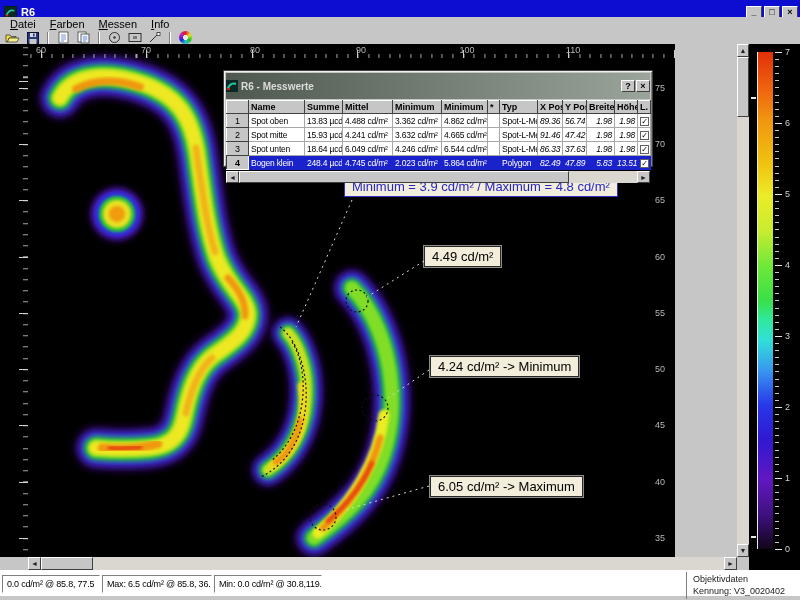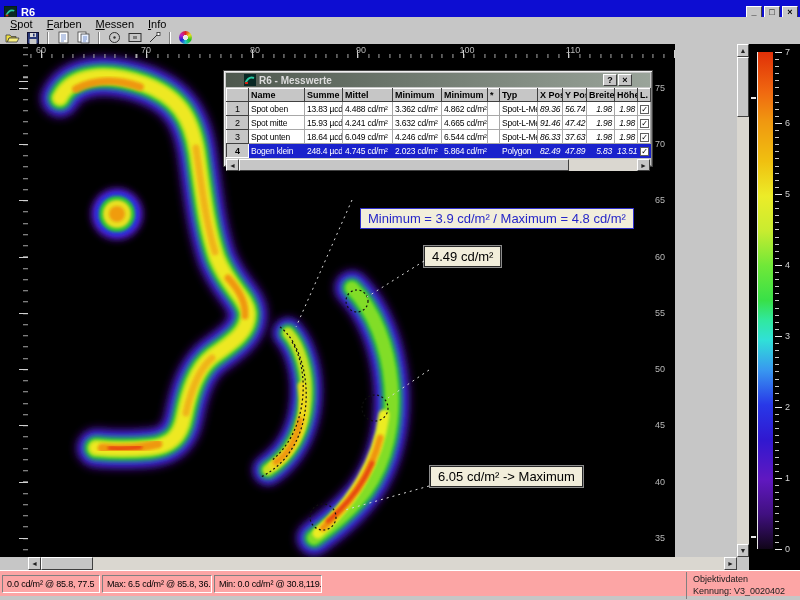--- a/index.html
+++ b/index.html
@@ -73,21 +73,21 @@
   .sticks-minor { position:absolute; left:26px; top:8px; width:4px; height:498px;
     background:repeating-linear-gradient(180deg,#c8c8c8 0 1px,transparent 1px 7.1px); }
   .sticks-major { position:absolute; left:26px; top:8px; width:7px; height:498px;
     background:repeating-linear-gradient(180deg,#e8e8e8 0 1px,transparent 1px 71px); }
   .scale-lbl { position:absolute; left:36px; transform:translateY(-50%); color:#d0d0d0; font-size:9px; }
   .scale-mark { position:absolute; left:2px; width:5px; height:2px; background:#e8e8e8; }
 
   
   .mwin { position:absolute; left:223px; top:70px; width:430px; height:97px; background:#c6c6c6; z-index:10;
     border:1px solid #404040; box-shadow:inset 1px 1px 0 #f0f0f0, inset -1px -1px 0 #808080; padding:2px; }
-  .mwin-title { height:14px; background:linear-gradient(90deg,#4e584e,#9aa49a); display:flex; align-items:center; padding:0 18px; }
+  .mwin-title { height:26px; background:linear-gradient(90deg,#4e584e,#9aa49a); display:flex; align-items:center; padding:0 0; }
   .mwin-icon { width:12px; height:12px; background:#0a2824; margin-right:3px; position:relative; flex:0 0 auto; }
   .mwin-title-text { color:#dcdcdc; font-size:10px; font-weight:bold; flex:1; }
   .mwin-btn { width:14px; height:12px; background:#c6c6c6; border-top:1px solid #fff; border-left:1px solid #fff;
     border-right:1px solid #404040; border-bottom:1px solid #404040; font-size:9px; line-height:10px;
     text-align:center; font-weight:bold; margin-left:1px; }
   table.mtable { border-collapse:collapse; table-layout:fixed; width:424px; margin-top:1px; }
   .mtable th { background:#c6c6c6; border-top:1px solid #fff; border-left:1px solid #fff;
     border-right:1px solid #404040; border-bottom:1px solid #404040; font-size:9px; font-weight:bold;
     height:13px; overflow:hidden; white-space:nowrap; text-align:left; padding:0 2px; }
   .mtable td { background:#fff; border-right:1px solid #a8a8a8; border-bottom:1px solid #a8a8a8;
@@ -96,21 +96,21 @@
     border-right:1px solid #404040; border-bottom:1px solid #404040; text-align:center; font-size:9px; }
   .mtable td.num { text-align:right;font-style:italic; }
   .mtable tr.selected td { background:#1a22cc; color:#fff; border-right-color:#1a22cc; border-bottom-color:#1a22cc; }
   .mtable tr.selected td.rownum { background:#c6c6c6; color:#000; font-weight:bold;
     border-top:1px solid #404040; border-left:1px solid #404040; border-right:1px solid #fff; border-bottom:1px solid #fff; }
   .chk { display:inline-block; width:9px; height:9px; background:#fff; border:1px solid #606060;
     font-size:8px; line-height:8px; color:#000; text-align:center; vertical-align:middle; }
   .mwin-scroll { position:relative; height:12px; margin-top:1px; background:#dad7d0; }
 
   
-  .statusbar { position:absolute; left:0; top:570px; width:800px; height:26px; background:#fca5a5;
+  .statusbar { position:absolute; left:0; top:570px; width:800px; height:26px; background:#ffffff;
     border-top:1px solid #fff; }
   .st-panel { position:absolute; top:4px; height:18px; border-top:1px solid #808080; border-left:1px solid #808080;
     border-right:1px solid #fff; border-bottom:1px solid #fff; font-size:9px; letter-spacing:-0.2px;
     padding:3px 4px 0 4px; white-space:nowrap; overflow:hidden; }
   .st-right { position:absolute; left:686px; top:1px; width:111px; height:27px;
     border-left:1px solid #808080; padding:1px 0 0 6px; font-size:9px; color:#202020; }
   .st-right div { line-height:12px; }
 </style>
 </head>
 <body>
@@ -126,21 +126,21 @@
     </span>
     <span class="title-text">R6</span>
     <span class="win-btns">
       <span class="win-btn">_</span>
       <span class="win-btn">□</span>
       <span class="win-btn">×</span>
     </span>
   </div>
 
   <div class="menubar">
-    <span class="menu-item">Spot</span>
+    <span class="menu-item">Datei</span>
     <span class="menu-item">Farben</span>
     <span class="menu-item">Messen</span>
     <span class="menu-item">Info</span>
   </div>
 
   <div class="toolbar">
     <span class="tb-btn">
       <svg width="16" height="12" viewBox="0 0 16 12">
           <path d="M1,10 L1,3 L5,3 L6,4.5 L11,4.5 L11,6 L4,6 L2.5,10 Z" fill="#f0e040" stroke="#404040" stroke-width="0.8"></path>
           <path d="M2.5,10 L4,6 L14,6 L12,10 Z" fill="#f8f080" stroke="#404040" stroke-width="0.8"></path>
@@ -281,23 +281,24 @@
     <span class="ruler-lbl rl-lbl" style="top:44px">75</span>
     <span class="ruler-lbl rl-lbl" style="top:100px">70</span>
     <span class="ruler-lbl rl-lbl" style="top:156px">65</span>
     <span class="ruler-lbl rl-lbl" style="top:213px">60</span>
     <span class="ruler-lbl rl-lbl" style="top:269px">55</span>
     <span class="ruler-lbl rl-lbl" style="top:325px">50</span>
     <span class="ruler-lbl rl-lbl" style="top:381px">45</span>
     <span class="ruler-lbl rl-lbl" style="top:438px">40</span>
     <span class="ruler-lbl rl-lbl" style="top:494px">35</span>
 
-    <div class="anno sel" style="left:360px; top:132px;margin-top:32px;">Minimum = 3.9 cd/m² / Maximum = 4.8 cd/m²</div>
+    <div class="anno sel" style="left:344px; top:132px;">Minimum = 3.9 cd/m² / Maximum = 4.8 cd/m²</div>
     <div class="anno" style="left:424px; top:202px;">4.49  cd/m²</div>
-    <div class="anno" style="left:430px; top:422px;">6.05  cd/m² -&gt; Maximum</div>
+    <div class="anno" style="left:430px; top:312px;">4.24  cd/m² -&gt; Minimum</div>
+    <div class="anno" style="left:430px; top:432px;">6.05  cd/m² -&gt; Maximum</div>
   </div>
 
   <div class="sb hscroll-main">
     <div class="sb-btn" style="left:28px; top:0; width:13px; height:13px;">◄</div>
     <div class="sb-track" style="left:41px; top:0; width:683px; height:13px;"></div>
     <div class="sb-thumb" style="left:41px; top:0; width:52px; height:13px;"></div>
     <div class="sb-btn" style="left:724px; top:0; width:13px; height:13px;">►</div>
   </div>
 
   <div class="sb vscroll-main">

